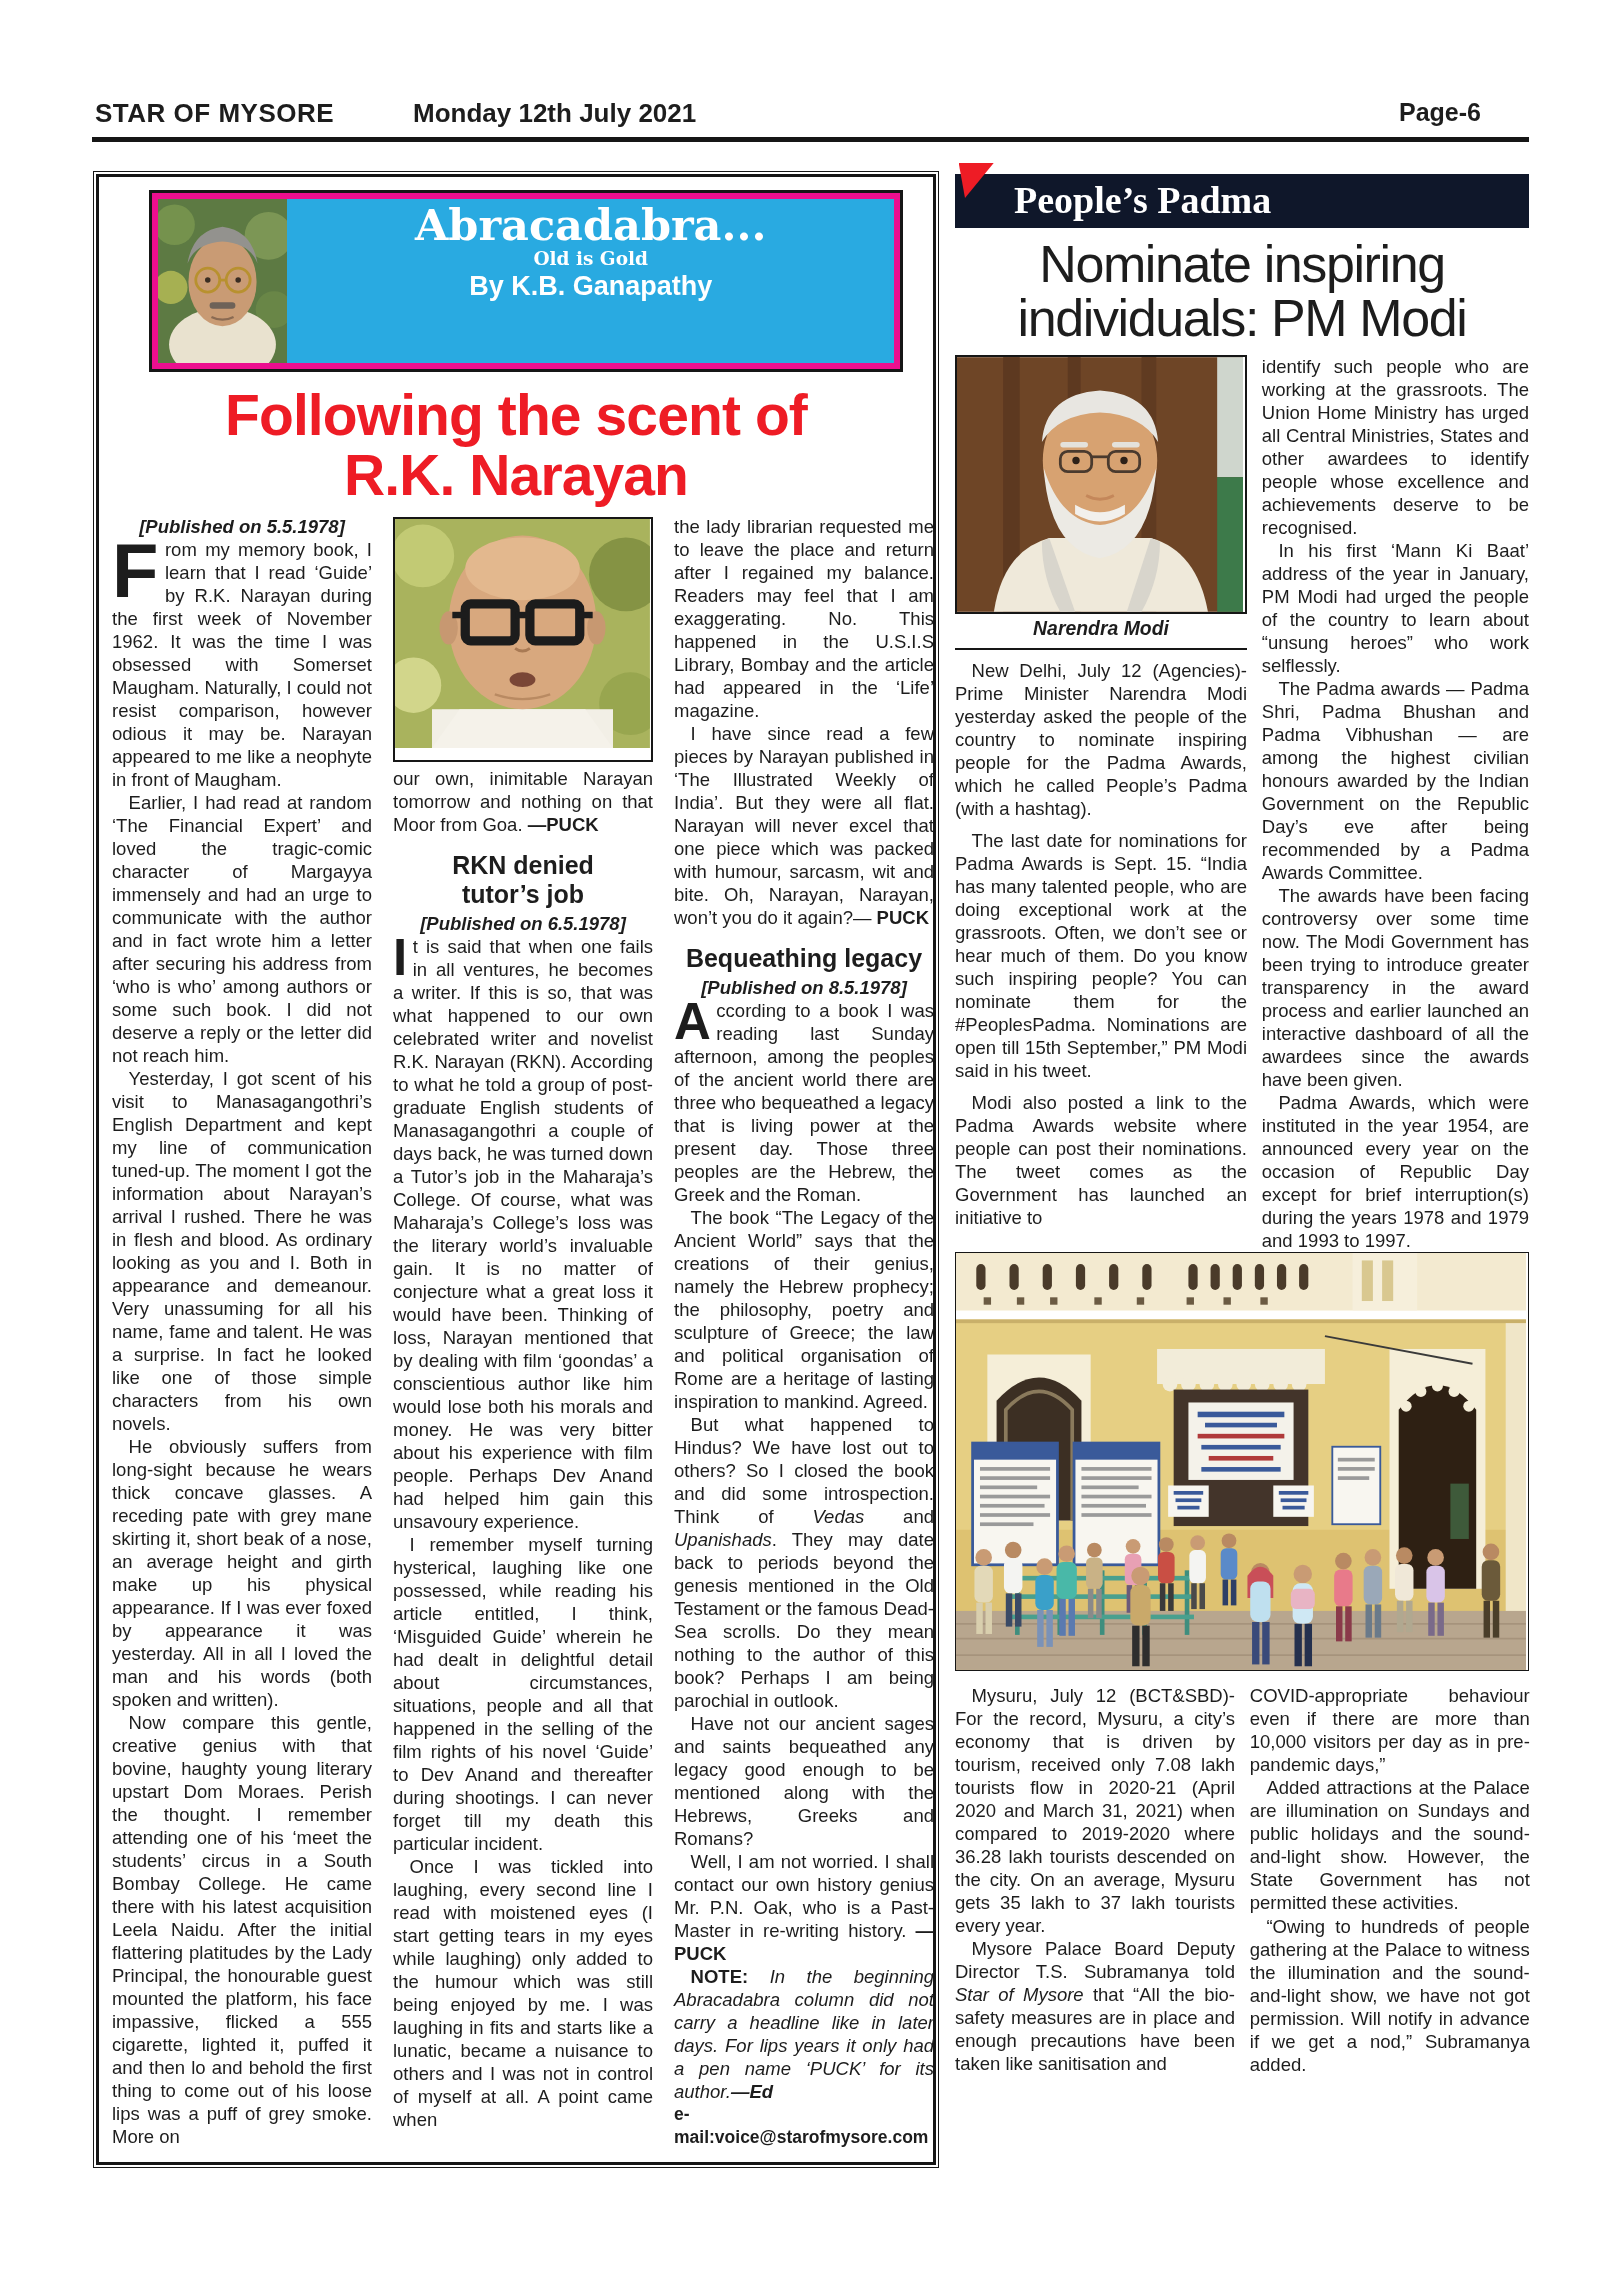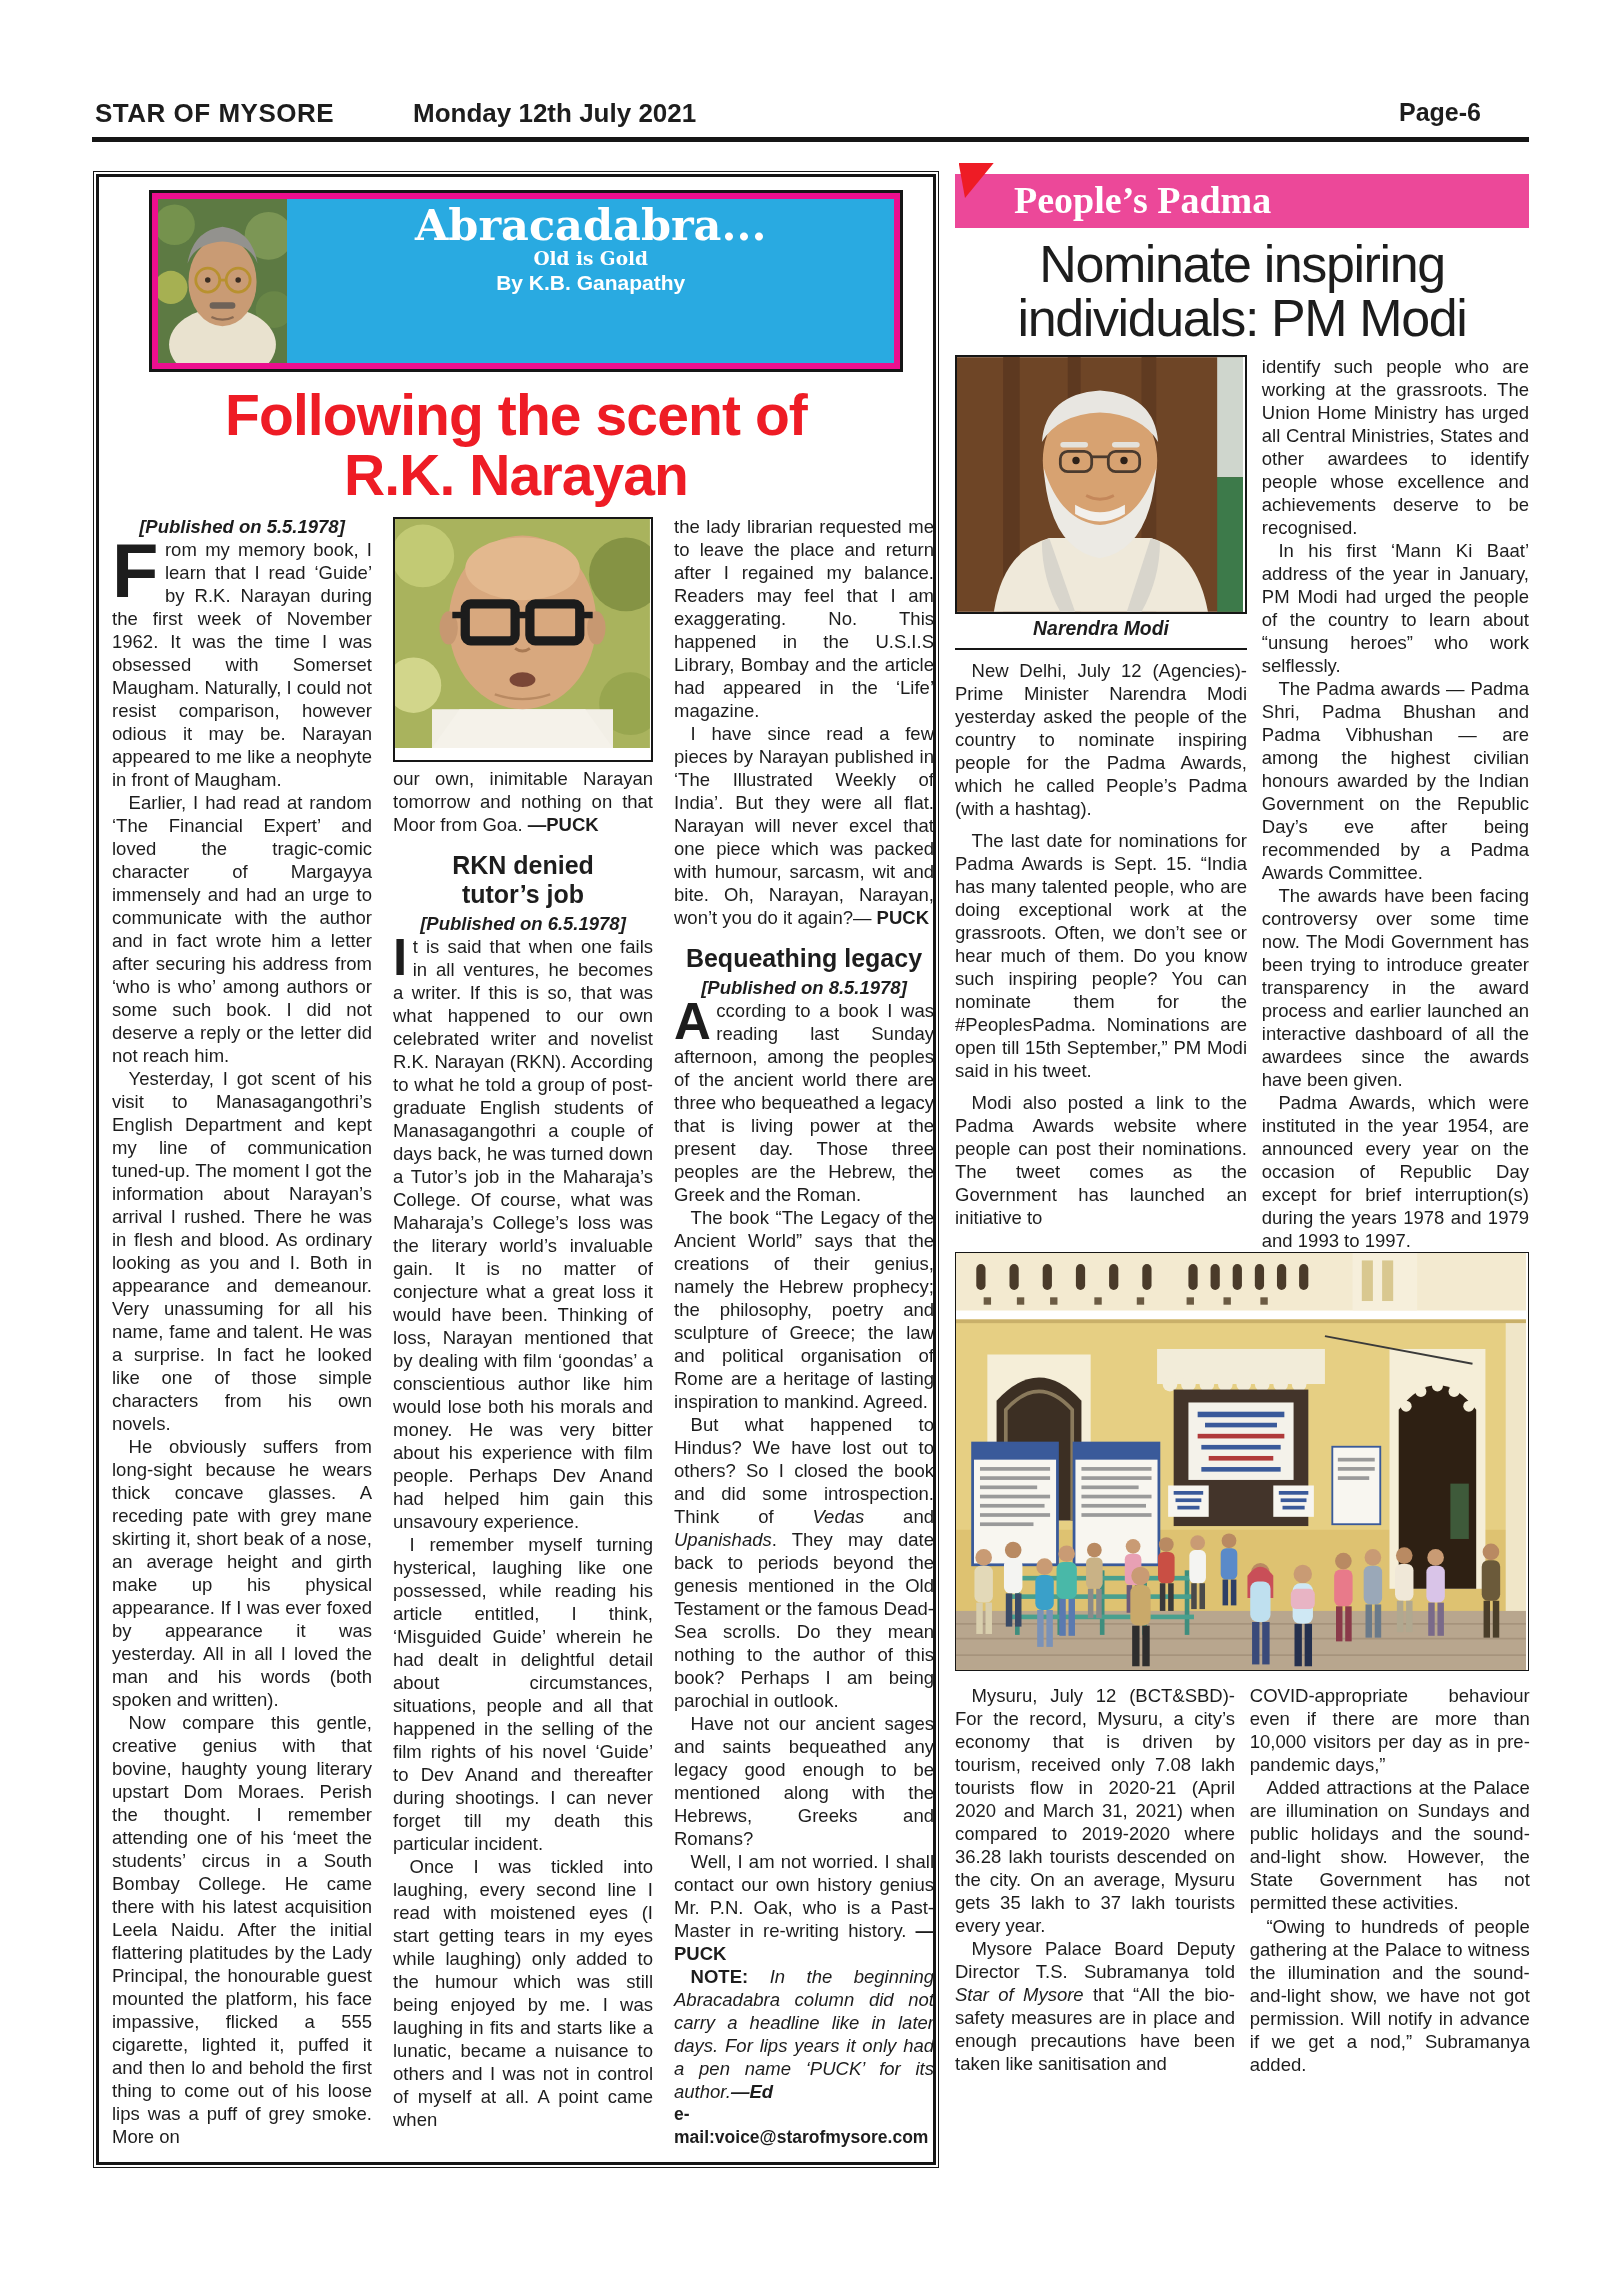--- a/index.html
+++ b/index.html
@@ -17,21 +17,21 @@
             border:3.7px solid #161616;outline:1.8px solid #161616;outline-offset:2.8px;
             padding:11px 13px 13px;background:#fff;}
   .masthead{margin:1.8px 16.6px 7.4px 37px;border:3.7px solid #161616;}
   .masthead-inner{border:6.5px solid #ec0f8f;display:flex;background:#29aae1;}
   .masthead-photo{width:129px;height:164px;flex:0 0 auto;display:block;}
   .masthead-text{flex:1;color:#fff;text-align:center;padding-top:3.7px;}
   .masthead-title{font-family:"DejaVu Serif","Liberation Serif",serif;font-weight:bold;
                   font-size:43px;line-height:1.08;}
   .masthead-tagline{font-family:"DejaVu Serif","Liberation Serif",serif;font-weight:bold;
                   font-size:18.5px;line-height:1.1;}
-  .masthead-byline{font-weight:bold;font-size:21px;line-height:1.15;margin-top:1.8px;}
+  .masthead-byline{font-weight:bold;font-size:27px;line-height:1.15;margin-top:1.8px;}
 
   .headline-red{color:#ee1c25;font-weight:800;font-size:57px;line-height:1.06;text-align:center;
                 max-width:637px;margin:13px auto 9.2px;letter-spacing:-0.9px;}
 
   .cols{display:flex;gap:21px;}
   .col{width:260px;flex:0 0 auto;font-size:18.5px;line-height:23px;text-align:justify;}
   .col p{margin:0;}
   .col p.ind{text-indent:16.6px;}
   .published{font-weight:bold;font-style:italic;font-size:18.5px;text-align:center;margin:0 0 2.8px;}
   .dropcap3{float:left;font-weight:bold;font-size:76px;line-height:59px;padding:3.7px 6.5px 0 0;}
@@ -42,21 +42,21 @@
   .subhead{font-weight:bold;font-size:25px;line-height:1.15;text-align:center;margin:14.8px auto 3.7px;}
   .subhead.narrow{max-width:185px;}
   .note-label{font-weight:bold;}
   .note-body{font-style:italic;}
   .note-sig{font-weight:bold;font-style:italic;}
   .email{font-weight:bold;font-size:17.5px;margin-top:3.7px;}
   .ital{font-style:italic;}
 
   
   .right-sec{position:absolute;left:955px;top:174px;width:574px;}
-  .padma-banner{position:relative;background:#ec4899;height:54px;color:#fff;
+  .padma-banner{position:relative;background:#0f172a;height:54px;color:#fff;
                 font-family:"Liberation Serif",serif;font-weight:bold;font-size:38px;
                 line-height:52px;padding-left:59px;box-sizing:border-box;}
   .padma-flag{position:absolute;left:3.7px;top:-11px;width:35px;height:35px;background:#ee1c25;
               -webkit-clip-path:polygon(0 0,100% 0,18% 100%);clip-path:polygon(0 0,100% 0,18% 100%);}
   .padma-headline{font-weight:400;font-size:52px;line-height:1.04;text-align:center;
                   margin:9.2px 0 9.2px;letter-spacing:-1.4px;}
   .modi-row{display:flex;gap:14.8px;}
   .modi-left{width:292px;flex:0 0 auto;}
   .modi-right{flex:1;font-size:18.5px;line-height:23px;text-align:justify;}
   .modi-right p{margin:0;}

